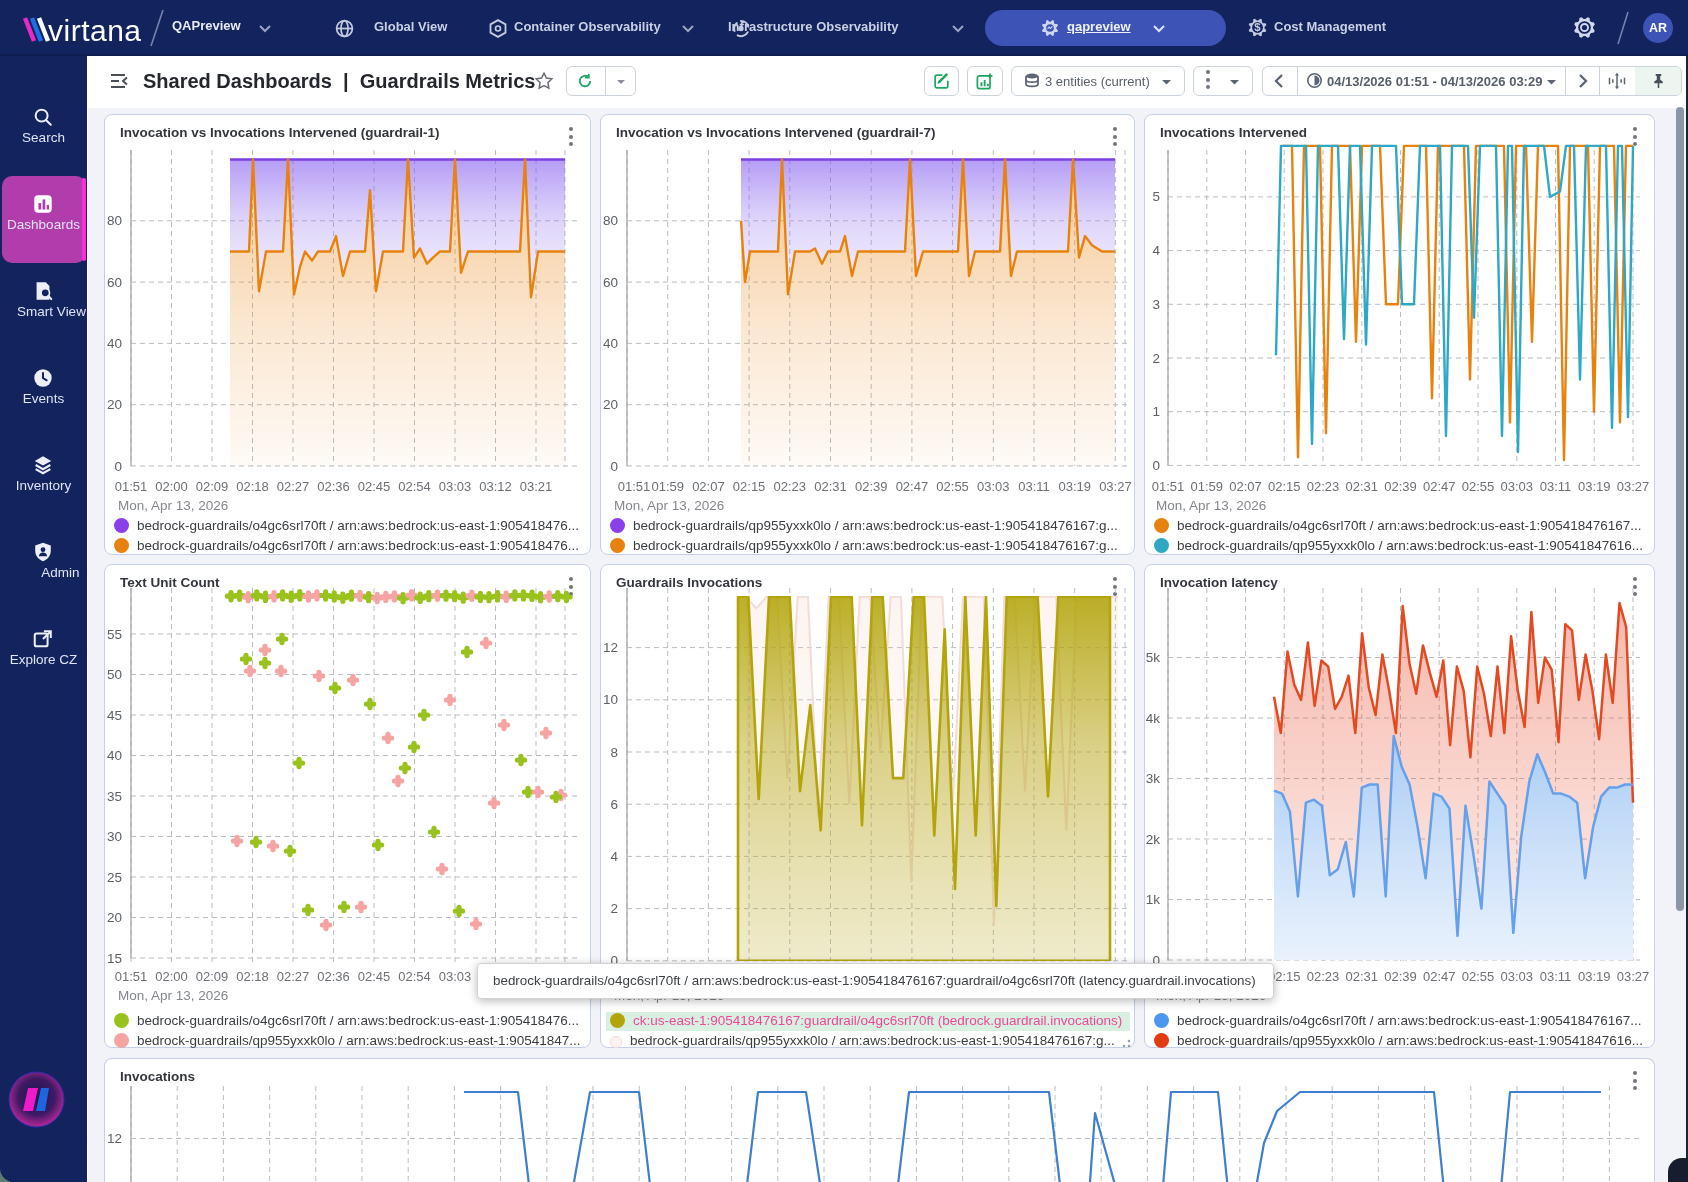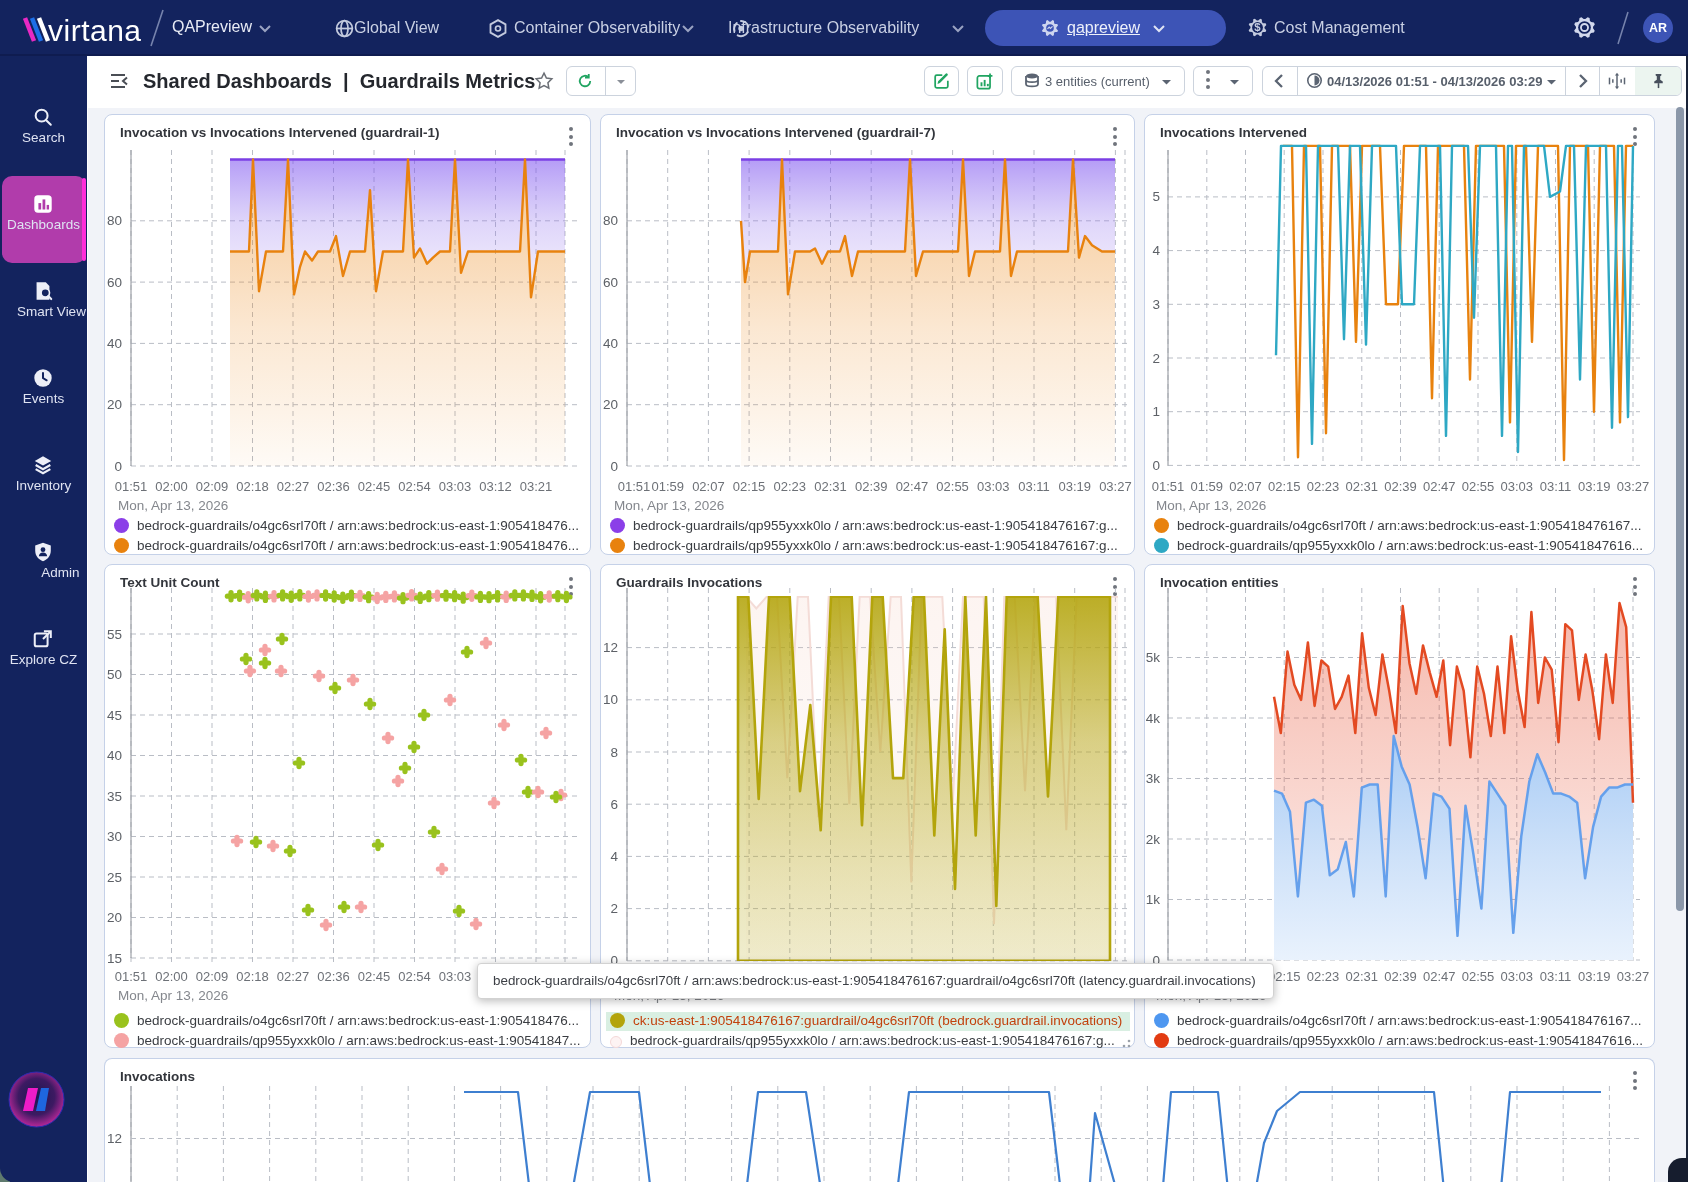--- a/index.html
+++ b/index.html
@@ -6,21 +6,21 @@
 .topbar{position:absolute;left:0;top:0;width:1688px;height:56px;background:#13235e}
 .sidebar{position:absolute;left:0;top:56px;width:87px;height:1126px;background:#13235e}
 .navitem{position:absolute;color:#dfe3f2;font-size:13.5px;text-align:center;width:87px}
 .content{position:absolute;left:88px;top:56px;width:1600px;height:1126px;background:#f1f3f8}
 .hdr{position:absolute;left:88px;top:56px;width:1600px;height:52px;background:#fff}
 .card{position:absolute;background:#fff;border:1px solid #c5d1e8;border-radius:8px}
 .ct{position:absolute;font-size:13.5px;font-weight:bold;color:#33363c}
 .kebab{position:absolute;width:4px}
 .kebab i{display:block;width:4px;height:4px;border-radius:50%;background:#70747c;margin-bottom:3.5px}
 .btn{position:absolute;height:30px;border:1px solid #ccd3dd;border-radius:6px;background:#fff;display:flex;align-items:center;justify-content:center}
-.tbtxt{color:#c9d0e4;font-size:16px;font-weight:normal}
+.tbtxt{color:#c9d0e4;font-size:13px;font-weight:bold}
 .legrow{position:absolute;font-size:13.5px;color:#3a3d42;white-space:nowrap;overflow:hidden}
 .dot{display:inline-block;width:15px;height:15px;border-radius:50%;vertical-align:-3px;margin-right:8px}
 </style></head><body>
 
 <div class="topbar"></div>
 <div class="abs" style="left:0;top:54px;width:1688px;height:2px;background:#0f1c50"></div>
 <svg class="abs" style="left:22px;top:10px" width="130" height="38">
 <path d="M3 8 L12 31" stroke="#e829c4" stroke-width="4.5"></path>
 <path d="M10 8 L19 31" stroke="#1d6fe8" stroke-width="4.5"></path>
 <path d="M17 8 L26 31" stroke="#ffffff" stroke-width="4.5"></path>
@@ -31,21 +31,21 @@
   </svg>
 <div class="abs tbtxt" style="left:172px;top:18px;color:#e8ebf5">QAPreview</div>
 <svg class="abs" style="left:258px;top:24px" width="14" height="10">
     <path d="M2 2 L7 7 L12 2" stroke="#9aa3c2" stroke-width="2" fill="none"></path>
   </svg>
 <svg class="abs" style="left:334px;top:18px" width="21" height="21" viewBox="0 0 24 24">
 <circle cx="12" cy="12" r="9" fill="none" stroke="#c3cade" stroke-width="2"></circle>
 <ellipse cx="12" cy="12" rx="4" ry="9" fill="none" stroke="#c3cade" stroke-width="2"></ellipse>
 <line x1="3" y1="12" x2="21" y2="12" stroke="#c3cade" stroke-width="2"></line>
   </svg>
-<div class="abs tbtxt" style="left:354px;top:19px">Global View</div>
+<div class="abs tbtxt" style="left:374px;top:19px">Global View</div>
 <svg class="abs" style="left:488px;top:18px" width="20" height="21" viewBox="0 0 24 24">
 <path d="M12 2 L21 7 V17 L12 22 L3 17 V7 Z" fill="none" stroke="#c3cade" stroke-width="2.2"></path>
 <circle cx="12" cy="12" r="3" fill="none" stroke="#c3cade" stroke-width="2"></circle>
   </svg>
 <div class="abs tbtxt" style="left:514px;top:19px">Container Observability</div>
 <svg class="abs" style="left:681px;top:24px" width="14" height="10">
     <path d="M2 2 L7 7 L12 2" stroke="#9aa3c2" stroke-width="2" fill="none"></path>
   </svg>
 <svg class="abs" style="left:731px;top:18px" width="20" height="21" viewBox="0 0 24 24">
 <g fill="none" stroke="#c3cade" stroke-width="2.4" stroke-linecap="round">
@@ -838,31 +838,31 @@
     <text x="271.20000000000005" y="417" font-size="13" fill="#6d7177" text-anchor="middle">02:39</text>
     <text x="311.9000000000001" y="417" font-size="13" fill="#6d7177" text-anchor="middle">02:47</text>
     <text x="352.6" y="417" font-size="13" fill="#6d7177" text-anchor="middle">02:55</text>
     <text x="393.29999999999995" y="417" font-size="13" fill="#6d7177" text-anchor="middle">03:03</text>
     <text x="434.0" y="417" font-size="13" fill="#6d7177" text-anchor="middle">03:11</text>
     <text x="474.70000000000005" y="417" font-size="13" fill="#6d7177" text-anchor="middle">03:19</text>
     <text x="515.4000000000001" y="417" font-size="13" fill="#6d7177" text-anchor="middle">03:27</text>
     <text x="14" y="436" font-size="13.5" fill="#84878d">Mon, Apr 13, 2026</text>
   </svg>
 <div class="abs" style="left:606px;top:1012px;width:524px;height:19px;background:#d9efe2"></div>
-<div class="legrow" style="left:610px;top:1013px;max-width:524px;color:#c2410c"><span class="dot" style="background:#b3a40b"></span>ck:us-east-1:905418476167:guardrail/o4gc6srl70ft (bedrock.guardrail.invocations)</div>
+<div class="legrow" style="left:610px;top:1013px;max-width:524px;color:#ec4899"><span class="dot" style="background:#b3a40b"></span>ck:us-east-1:905418476167:guardrail/o4gc6srl70ft (bedrock.guardrail.invocations)</div>
 <div class="legrow" style="left:610px;top:1033px;max-width:505px"><span class="dot" style="background:#fdf3f3;border:1.5px solid #f4d8d8;width:12px;height:12px"></span>bedrock-guardrails/qp955yxxk0lo / arn:aws:bedrock:us-east-1:905418476167:g...</div>
 <svg class="abs" style="left:1120px;top:1038px" width="12" height="12">
     <g fill="#9aa0a8">
       <circle cx="9" cy="3" r="1.3"></circle>
       <circle cx="9" cy="8" r="1.3"></circle>
       <circle cx="4" cy="8" r="1.3"></circle>
     </g>
   </svg>
 <div class="card" style="left:1144px;top:564px;width:511px;height:484px"></div>
-<div class="ct" style="left:1160px;top:575px">Invocation entities</div>
+<div class="ct" style="left:1160px;top:575px">Invocation latency</div>
 <div class="kebab" style="left:1633px;top:577px">
     <i></i>
     <i></i>
     <i></i>
   </div>
 <svg class="abs" style="left:1144px;top:564px" width="511" height="484">
     <defs>
 <linearGradient id="gred" x1="0" y1="0" x2="0" y2="1">
 <stop offset="0%" stop-color="#e8573a" stop-opacity="0.42"></stop>
         <stop offset="60%" stop-color="#e8573a" stop-opacity="0.22"></stop>

